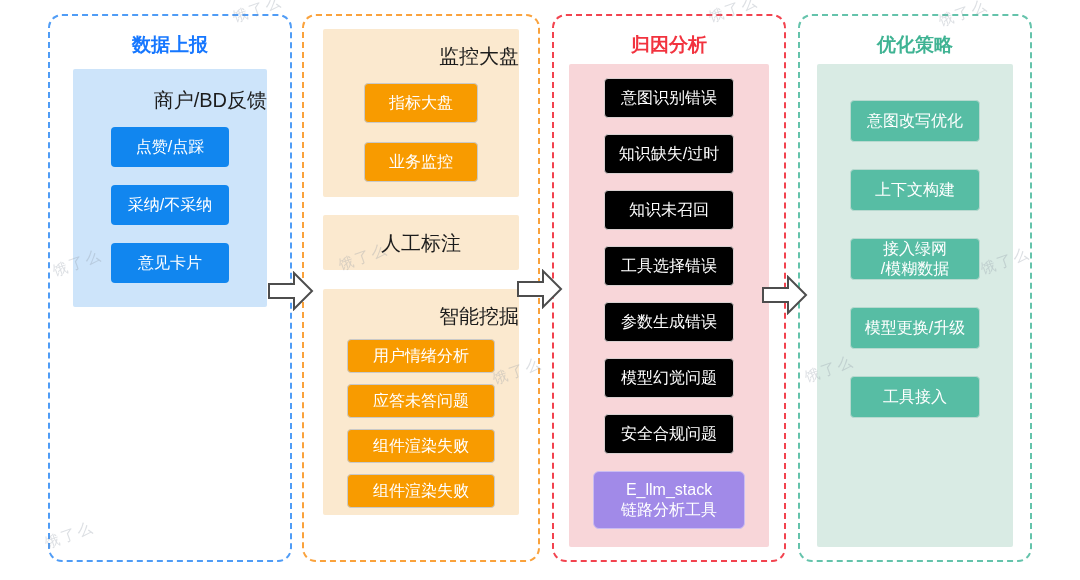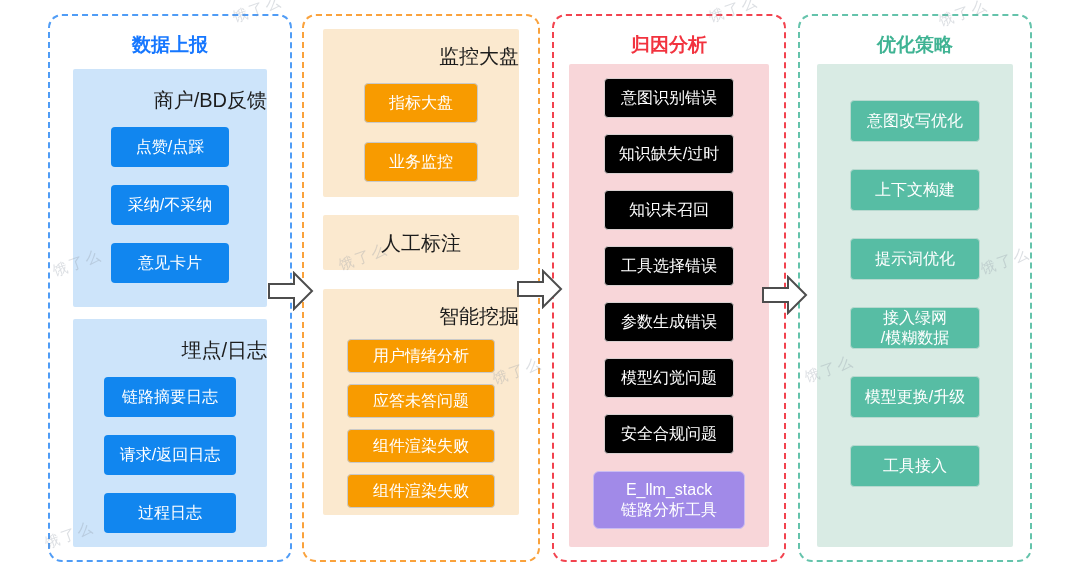--- a/index.html
+++ b/index.html
@@ -86,26 +86,20 @@
 <span class="wm" style="left:980px; top:252px;">饿了么</span>
 
 <section class="col col1">
   <h2 class="col-title t-blue">数据上报</h2>
   <div class="group g-blue grp-feedback">
     <div class="group-header">商户/BD反馈</div>
     <div class="btn b-blue w120">点赞/点踩</div>
     <div class="btn b-blue w120">采纳/不采纳</div>
     <div class="btn b-blue w120">意见卡片</div>
   </div>
-  <div class="group g-blue grp-logs">
-    <div class="group-header">埋点/日志</div>
-    <div class="btn b-blue w132">链路摘要日志</div>
-    <div class="btn b-blue w132">请求/返回日志</div>
-    <div class="btn b-blue w132">过程日志</div>
-  </div>
 </section>
 
 <section class="col col2">
   <div class="group g-orange grp-monitor">
     <div class="group-header">监控大盘</div>
     <div class="btn b-orange w114">指标大盘</div>
     <div class="btn b-orange w114">业务监控</div>
   </div>
   <div class="group g-orange grp-annotation">
     <div class="group-header">人工标注</div>
@@ -132,21 +126,20 @@
     <div class="btn b-purple">E_llm_stack
 链路分析工具</div>
   </div>
 </section>
 
 <section class="col col4">
   <h2 class="col-title t-teal">优化策略</h2>
   <div class="group g-teal grp-actions">
     <div class="btn b-teal">意图改写优化</div>
     <div class="btn b-teal">上下文构建</div>
-    <div class="btn b-teal">提示词优化</div>
     <div class="btn b-teal">接入绿网
 /模糊数据</div>
     <div class="btn b-teal">模型更换/升级</div>
     <div class="btn b-teal">工具接入</div>
   </div>
 </section>
 
 <svg class="arrow" style="left:268px; top:271px;" width="46" height="40" viewBox="0 0 46 40">
   <polygon points="1,13 26,13 26,2 44,20 26,38 26,27 1,27" fill="#ffffff" stroke="#4d4d4d" stroke-width="2"></polygon>
 </svg>

